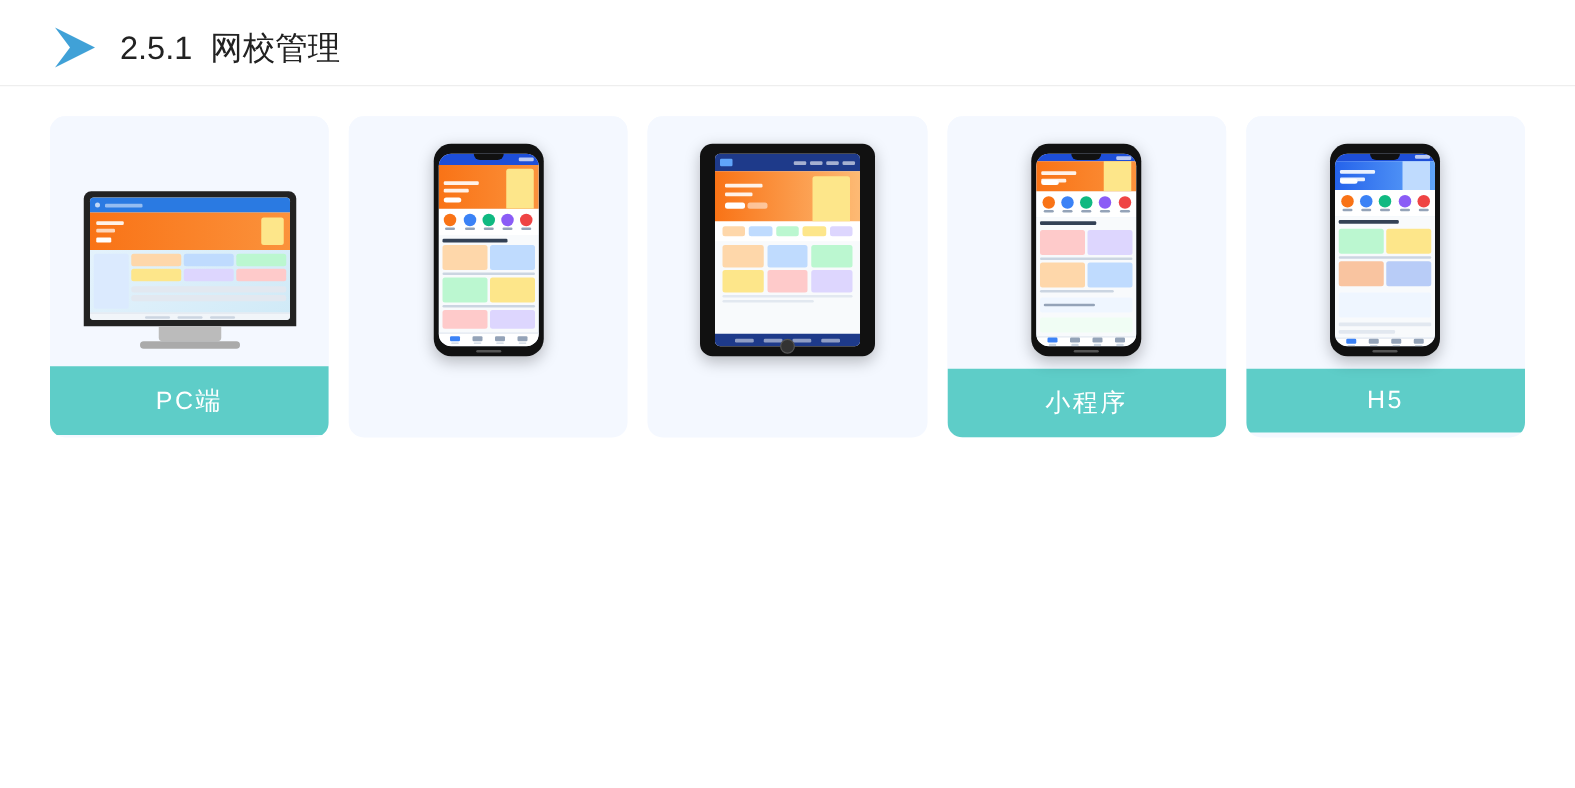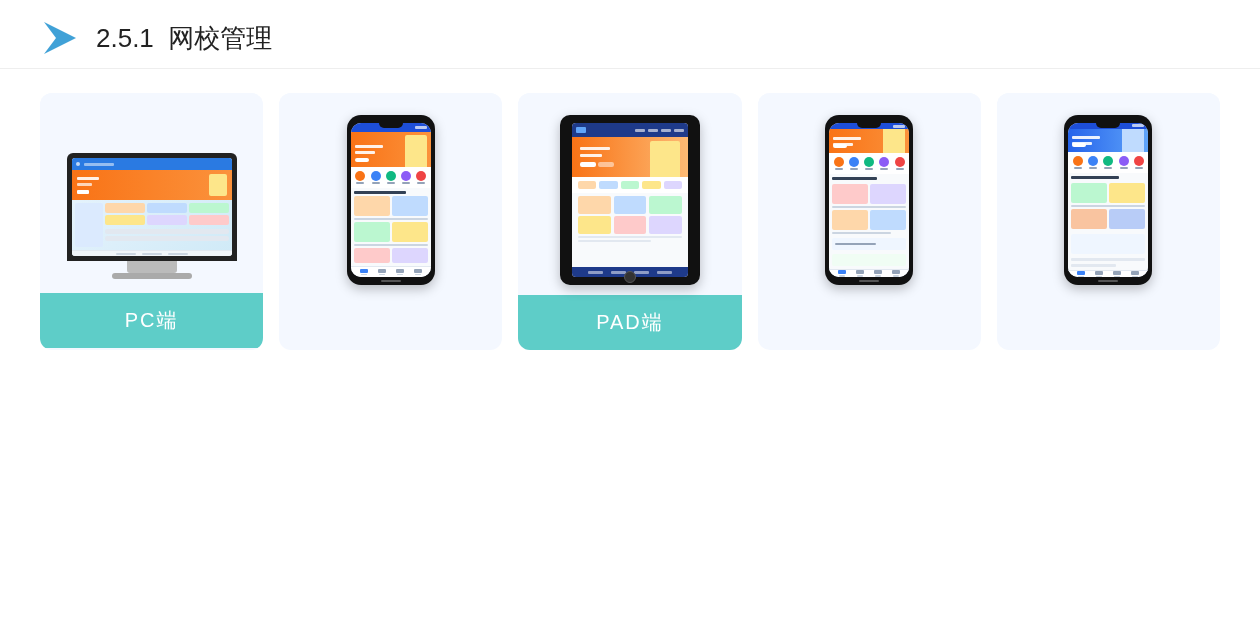--- a/index.html
+++ b/index.html
@@ -772,21 +772,20 @@
                   <div class="tablet-bottom-item"></div>
                   <div class="tablet-bottom-item"></div>
                   <div class="tablet-bottom-item"></div>
                 </div>
               </div>
             </div>
             <div class="tablet-home-btn"></div>
           </div>
         </div>
       </div>
-      <div class="card-label">PAD端</div>
     </div>
 
     <div class="card">
       <div class="card-image-area">
         <div class="phone-mockup">
           <div class="phone-outer">
             <div class="phone-notch"></div>
             <div class="phone-screen">
               <div class="phone-screen-content">
                 <div class="phone-status-bar">
@@ -856,20 +855,21 @@
                     <div class="phone-nav-dot"></div>
                     <div class="phone-nav-text"></div>
                   </div>
                 </div>
               </div>
             </div>
             <div class="phone-home-indicator"></div>
           </div>
         </div>
       </div>
+      <div class="card-label">小程序</div>
     </div>
 
     <div class="card">
       <div class="card-image-area">
         <div class="phone-mockup">
           <div class="phone-outer">
             <div class="phone-notch"></div>
             <div class="phone-screen">
               <div class="phone-screen-content">
                 <div class="phone-status-bar">
@@ -937,16 +937,17 @@
                     <div class="phone-nav-dot"></div>
                     <div class="phone-nav-text"></div>
                   </div>
                 </div>
               </div>
             </div>
             <div class="phone-home-indicator"></div>
           </div>
         </div>
       </div>
+      <div class="card-label">H5</div>
     </div>
 
   </div>
 </div>
 
 </body></html>

